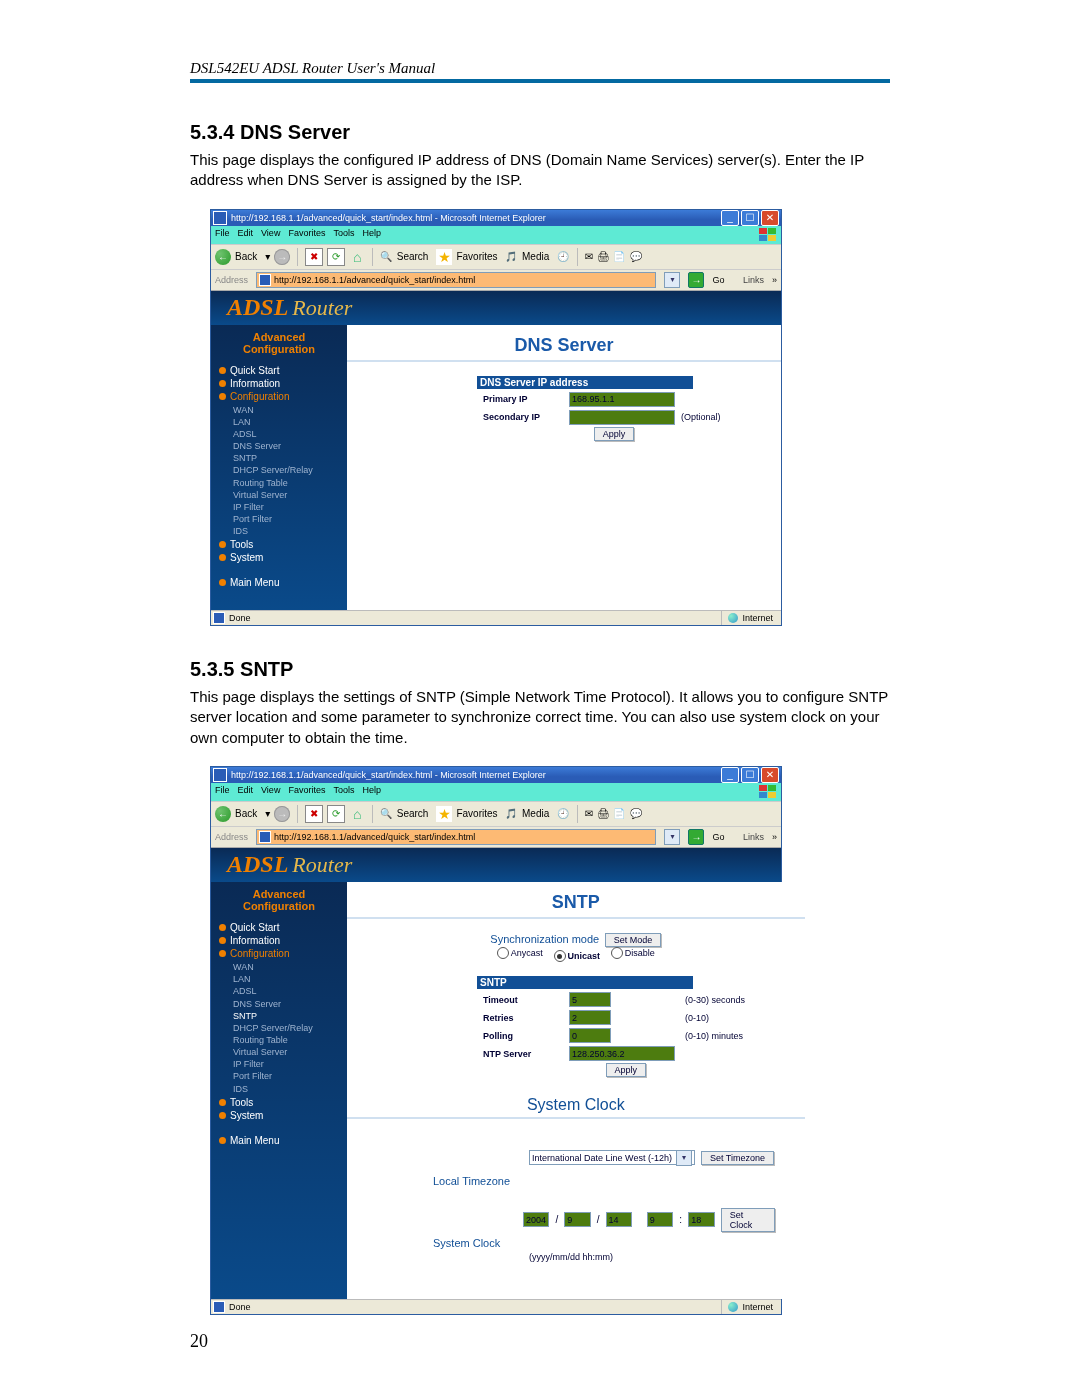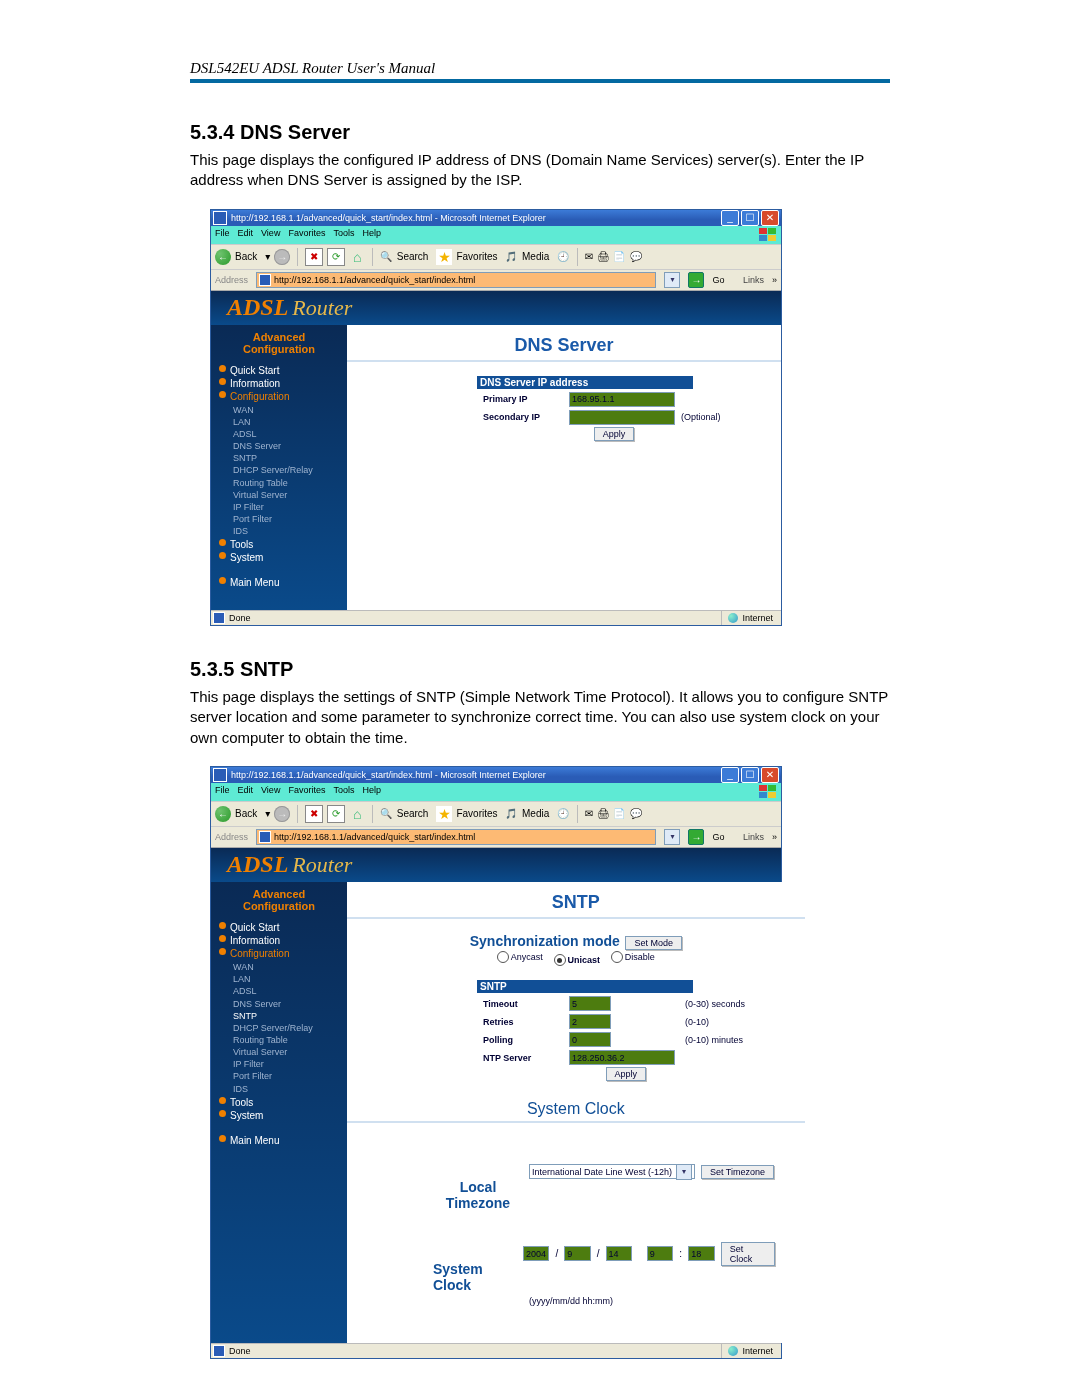--- a/index.html
+++ b/index.html
@@ -28,21 +28,21 @@
     margin: 32px 0 6px 0;
   }
   .section-body {
     font-size: 15px;
     line-height: 1.35;
     margin-bottom: 18px;
   }
   .page-number {
     font-family: "Times New Roman", serif;
     font-size: 18px;
-    margin-top: 38px;
+    margin-top: 16px;
   }
 
   
   .browser {
     width: 570px;
     border: 1px solid #2c5ca0;
     background: #ece9d8;
     margin: 10px 0 8px 20px;
     font-size: 10px;
   }
@@ -135,21 +135,21 @@
   .adsl-logo .r { font-family: "Brush Script MT", cursive; font-style:italic; font-size:22px; color:#e6b84a; margin-left:4px; }
 
   .sidebar {
     width: 120px; min-width:120px;
     background: linear-gradient(#0a2a55, #0a4a8a);
     color: #fff;
     padding: 6px 8px 20px 8px;
     font-size: 10px;
   }
   .sidebar .section-title { color:#f08000; font-weight:bold; text-align:center; font-size:11px; line-height:1.1; margin-bottom:10px; }
-  .sidebar .item { display:flex; align-items:flex-start; gap:4px; margin: 2px 0; }
+  .sidebar .item { display:flex; align-items:center; gap:4px; margin: 2px 0; }
   .sidebar .dot { width:7px; height:7px; border-radius:50%; background:#f08000; display:inline-block; flex:none; }
   .sidebar .white { color:#fff; }
   .sidebar .orange { color:#f08000; }
   .sidebar .sub { margin-left: 14px; color:#9fb4d0; font-size:9px; line-height:1.35; }
   .sidebar .sub.white { color:#fff; }
 
   .content {
     flex:1; background:#fff; position:relative;
     padding: 6px 0 20px 0;
   }
@@ -170,21 +170,21 @@
     font-size:9px; padding:0 2px; display:inline-flex; align-items:center;
   }
   .finput.small { width:36px; }
   .finput.xs { width: 22px; }
   .foptional { color:#003; font-size:9px; }
   .apply-btn, .mini-btn {
     background:#eee; border:1px solid #7f9db9; padding:1px 8px; font-size:9px;
     box-shadow: 1px 1px 0 #bbb;
   }
   .form-center { text-align:center; }
-  .blue-bold { color:#114f96; font-weight:bold; font-size:14px;margin-top:47px; }
+  .blue-bold { color:#114f96; font-weight:normal; font-size:11px;margin-top:47px; }
   .radio { display:inline-flex; align-items:center; gap:2px; margin: 0 4px; font-size:9px; }
   .radio .r { width:10px; height:10px; border:1px solid #555; border-radius:50%; display:inline-flex; align-items:center; justify-content:center; }
   .radio .r.checked::after { content:""; width:5px; height:5px; background:#333; border-radius:50%; }
   .section-subtitle {
     color:#114f96; font-size:16px; font-family: Tahoma, sans-serif; text-align:center;
     border-bottom: 2px solid #d0e0f0; padding: 3px 0; margin-top: 4px;
   }
   .tz-select {
     border:1px solid #7f9db9; background:#fff; height:13px; font-size:9px;
     display:inline-flex; align-items:center; padding: 0 2px; gap:4px;
@@ -506,21 +506,21 @@
                 <span class="apply-btn">Apply</span>
               </div>
             </div>
           </div>
 
           <div class="section-subtitle">System Clock</div>
 
           <div class="form-area" style="padding-top:6px;">
             <div style="margin-left:50px;">
               <div class="form-row">
-                <span class="blue-bold" style="width:90px;text-align:center;">Local Timezone</span>
+                <span class="blue-bold" style="width:90px;">Local Timezone</span>
                 <span class="tz-select">
                   <span>International Date Line West (-12h)</span>
                   <span class="dd-arrow">▾</span>
                 </span>
                 <span class="mini-btn">Set Timezone</span>
               </div>
               <div class="form-row">
                 <span class="blue-bold" style="width:90px;">System Clock</span>
                 <span class="finput xs">2004</span> /
                 <span class="finput xs">9</span> /

